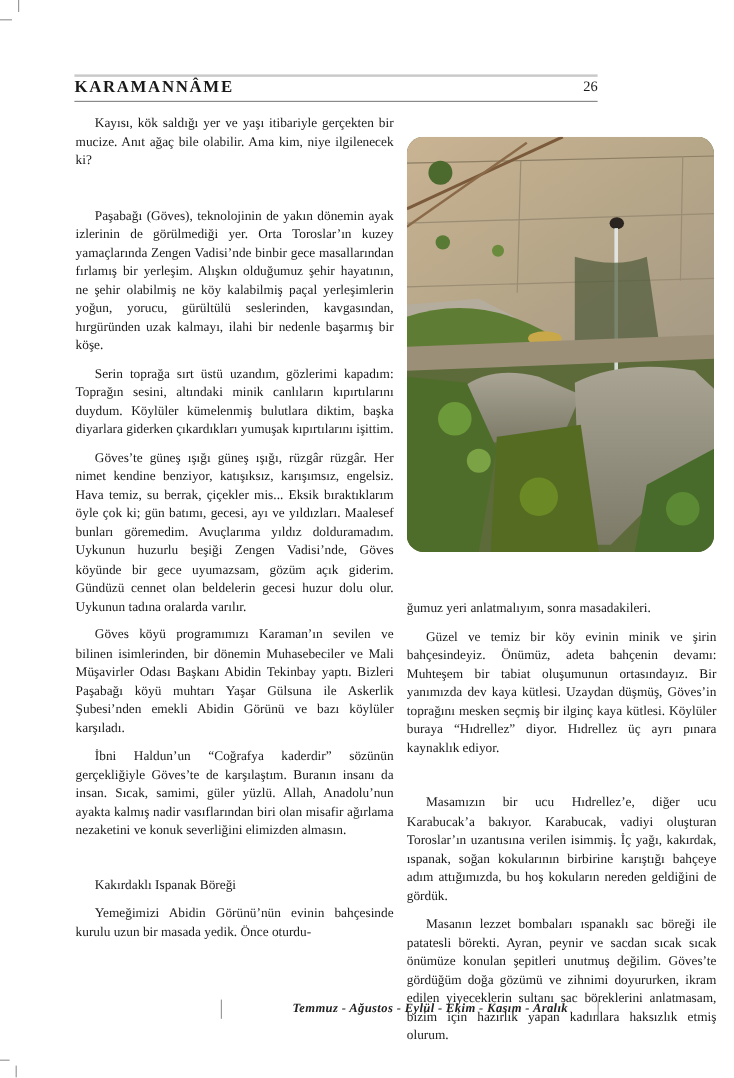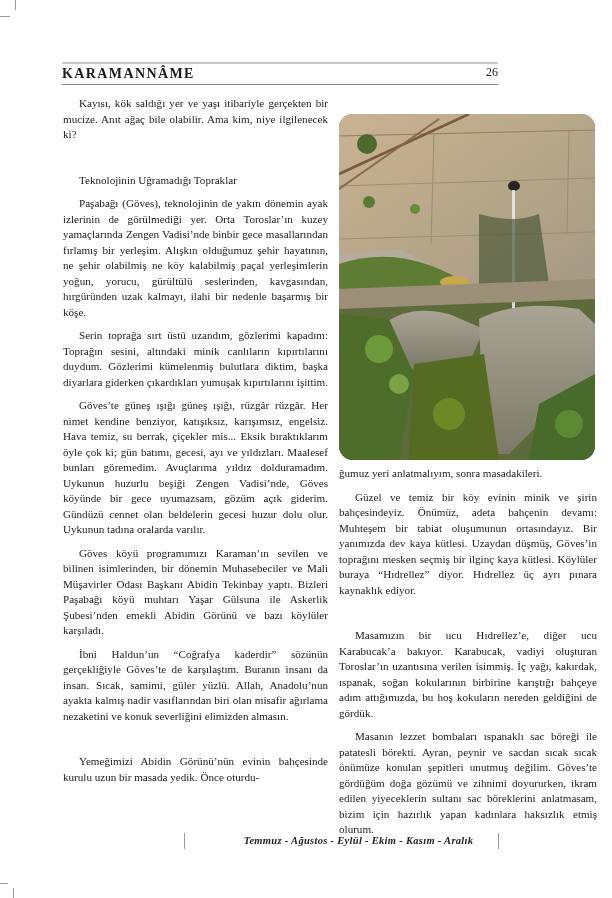--- a/index.html
+++ b/index.html
@@ -5,21 +5,21 @@
   html, body { margin:0; padding:0; background:#ffffff; }
   body { width:612px; height:898px; position:relative; overflow:hidden;
          font-family:"Liberation Serif", "DejaVu Serif", serif; color:#1a1a1a; }
   .crop { position:absolute; background:#9a9a9a; }
   .header { position:absolute; left:62px; top:62px; width:436px; height:20px;
             border-top:2px solid #c8c8c8; border-bottom:1px solid #8a8a8a; }
   .header .title { position:absolute; left:0; top:2px; font-weight:bold; font-size:14px; letter-spacing:1.4px; }
   .header .pgnum { position:absolute; right:0; top:1px; font-weight:normal; font-size:12px; }
   .col { position:absolute; font-size:11.1px; line-height:15.5px; text-align:justify; }
   .col p { margin:0 0 8px 0; text-indent:16px; }
-  .col p.noind { text-indent:0; }
+  .col p.noind { text-indent:0;margin-top:34px; }
   .col h3 { margin:0 0 8px 0; font-weight:normal; font-size:11.1px; text-indent:16px; }
   .left { left:63px; top:96px; width:265px; }
   .right { left:339px; top:466px; width:258px; }
   .sp { height:22px; }
   .photo { position:absolute; left:339px; top:114px; width:256px; height:346px;
            border-radius:14px; overflow:hidden; }
   .footer { position:absolute; left:184px; top:833px; width:279px; height:16px;
             border-left:1px solid #9a9a9a; border-right:1px solid #9a9a9a; text-align:center;
             font-style:italic; font-weight:bold; font-size:10.5px; letter-spacing:0.3px; line-height:16px; color:#222;padding-left:34px; }
 </style>
@@ -32,27 +32,27 @@
 <div class="crop" style="left:13px;top:888px;width:1px;height:10px;"></div>
 
 <div class="header">
   <span class="title">KARAMANNÂME</span>
   <span class="pgnum">26</span>
 </div>
 
 <div class="col left">
   <p>Kayısı, kök saldığı yer ve yaşı itibariyle gerçekten bir mucize. Anıt ağaç bile olabilir. Ama kim, niye ilgilenecek ki?</p>
   <div class="sp"></div>
-  <h3>Teknolojinin Uğramadığı Topraklar</h3>
   <p>Paşabağı (Göves), teknolojinin de yakın dönemin ayak izlerinin de görülmediği yer. Orta Toroslar’ın kuzey yamaçlarında Zengen Vadisi’nde binbir gece masallarından fırlamış bir yerleşim. Alışkın olduğumuz şehir hayatının, ne şehir olabilmiş ne köy kalabilmiş paçal yerleşimlerin yoğun, yorucu, gürültülü seslerinden, kavgasından, hırgüründen uzak kalmayı, ilahi bir nedenle başarmış bir köşe.</p>
-  <p>Serin toprağa sırt üstü uzandım, gözlerimi kapadım: Toprağın sesini, altındaki minik canlıların kıpırtılarını duydum. Gözlerimi kümelenmiş bulutlara diktim, başka diyarlara giderken çıkardıkları yumuşak kıpırtılarını işittim.</p>
+  <p>Serin toprağa sırt üstü uzandım, gözlerimi kapadım: Toprağın sesini, altındaki minik canlıların kıpırtılarını duydum. Köylüler kümelenmiş bulutlara diktim, başka diyarlara giderken çıkardıkları yumuşak kıpırtılarını işittim.</p>
   <p>Göves’te güneş ışığı güneş ışığı, rüzgâr rüzgâr. Her nimet kendine benziyor, katışıksız, karışımsız, engelsiz. Hava temiz, su berrak, çiçekler mis... Eksik bıraktıklarım öyle çok ki; gün batımı, gecesi, ayı ve yıldızları. Maalesef bunları göremedim. Avuçlarıma yıldız dolduramadım. Uykunun huzurlu beşiği Zengen Vadisi’nde, Göves köyünde bir gece uyumazsam, gözüm açık giderim. Gündüzü cennet olan beldelerin gecesi huzur dolu olur. Uykunun tadına oralarda varılır.</p>
   <p>Göves köyü programımızı Karaman’ın sevilen ve bilinen isimlerinden, bir dönemin Muhasebeciler ve Mali Müşavirler Odası Başkanı Abidin Tekinbay yaptı. Bizleri Paşabağı köyü muhtarı Yaşar Gülsuna ile Askerlik Şubesi’nden emekli Abidin Görünü ve bazı köylüler karşıladı.</p>
   <p>İbni Haldun’un “Coğrafya kaderdir” sözünün gerçekliğiyle Göves’te de karşılaştım. Buranın insanı da insan. Sıcak, samimi, güler yüzlü. Allah, Anadolu’nun ayakta kalmış nadir vasıflarından biri olan misafir ağırlama nezaketini ve konuk severliğini elimizden almasın.</p>
   <div class="sp"></div>
+  <h3>Kakırdaklı Ispanak Böreği</h3>
   <p>Yemeğimizi Abidin Görünü’nün evinin bahçesinde kurulu uzun bir masada yedik. Önce oturdu-</p>
 </div>
 
 <div class="photo" aria-label="stone-wall-fountain-with-mossy-rocks">
   <svg width="256" height="346" viewBox="0 0 256 346">
     <defs>
       <linearGradient id="wall" x1="0" y1="0" x2="1" y2="1">
         <stop offset="0" stop-color="#c9b393"></stop>
         <stop offset="0.5" stop-color="#b7a789"></stop>
         <stop offset="1" stop-color="#a69a86"></stop>

